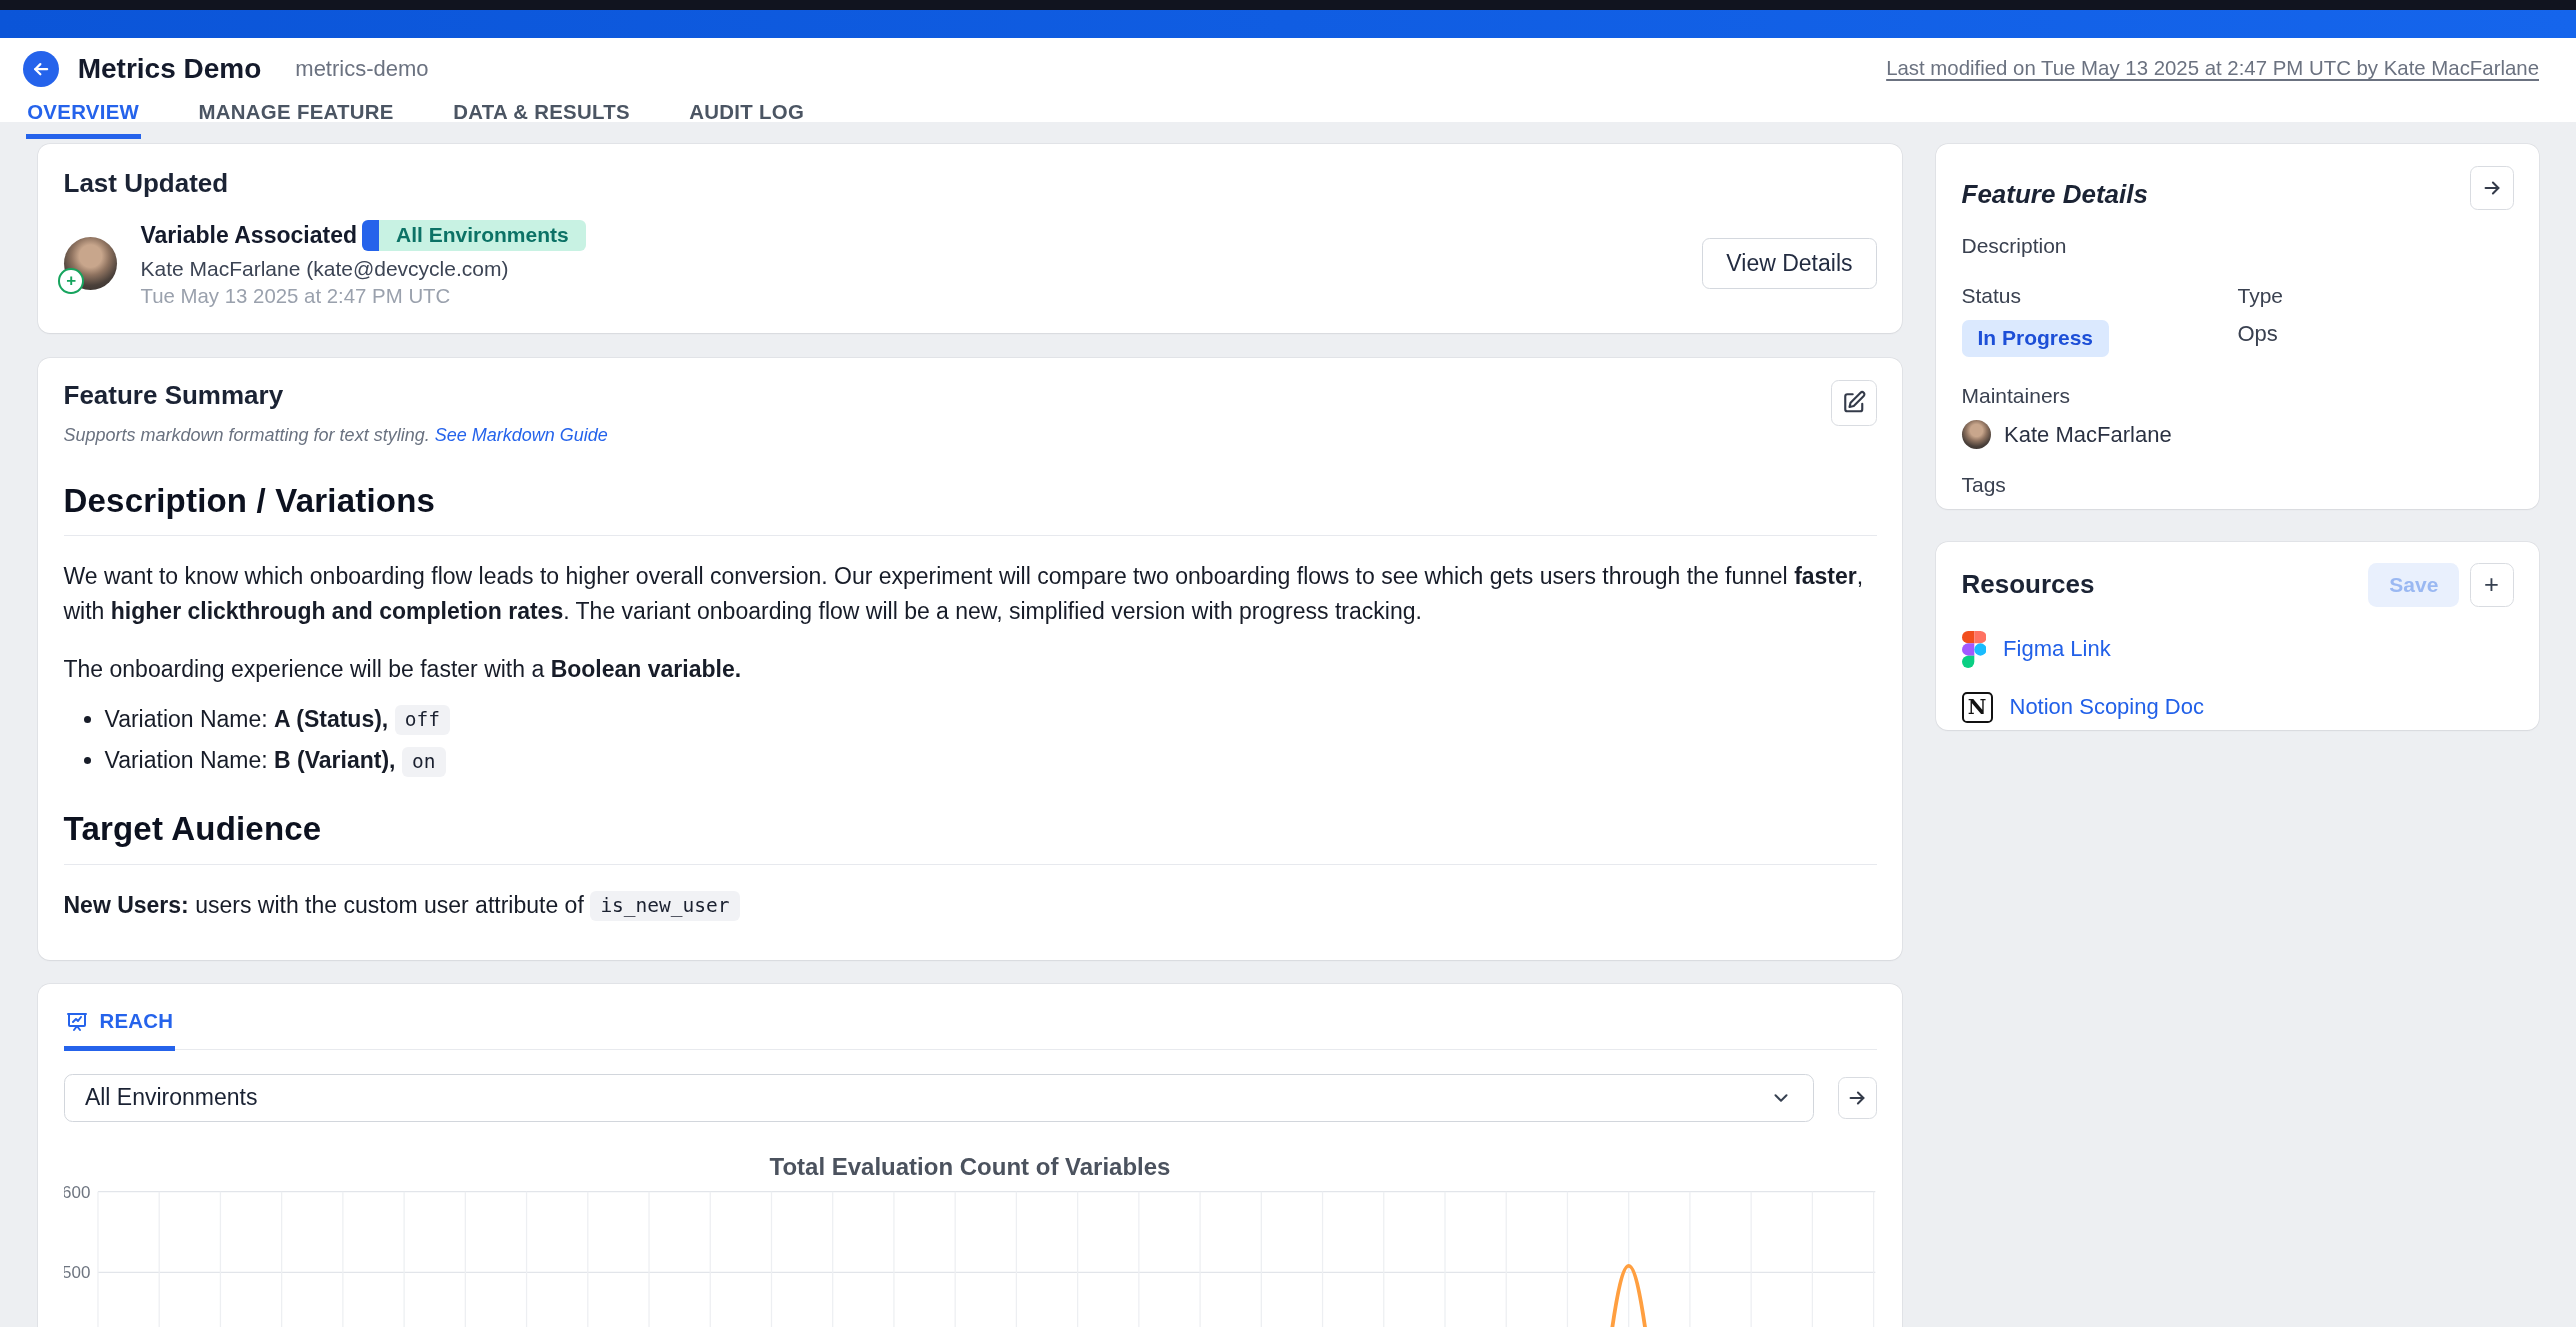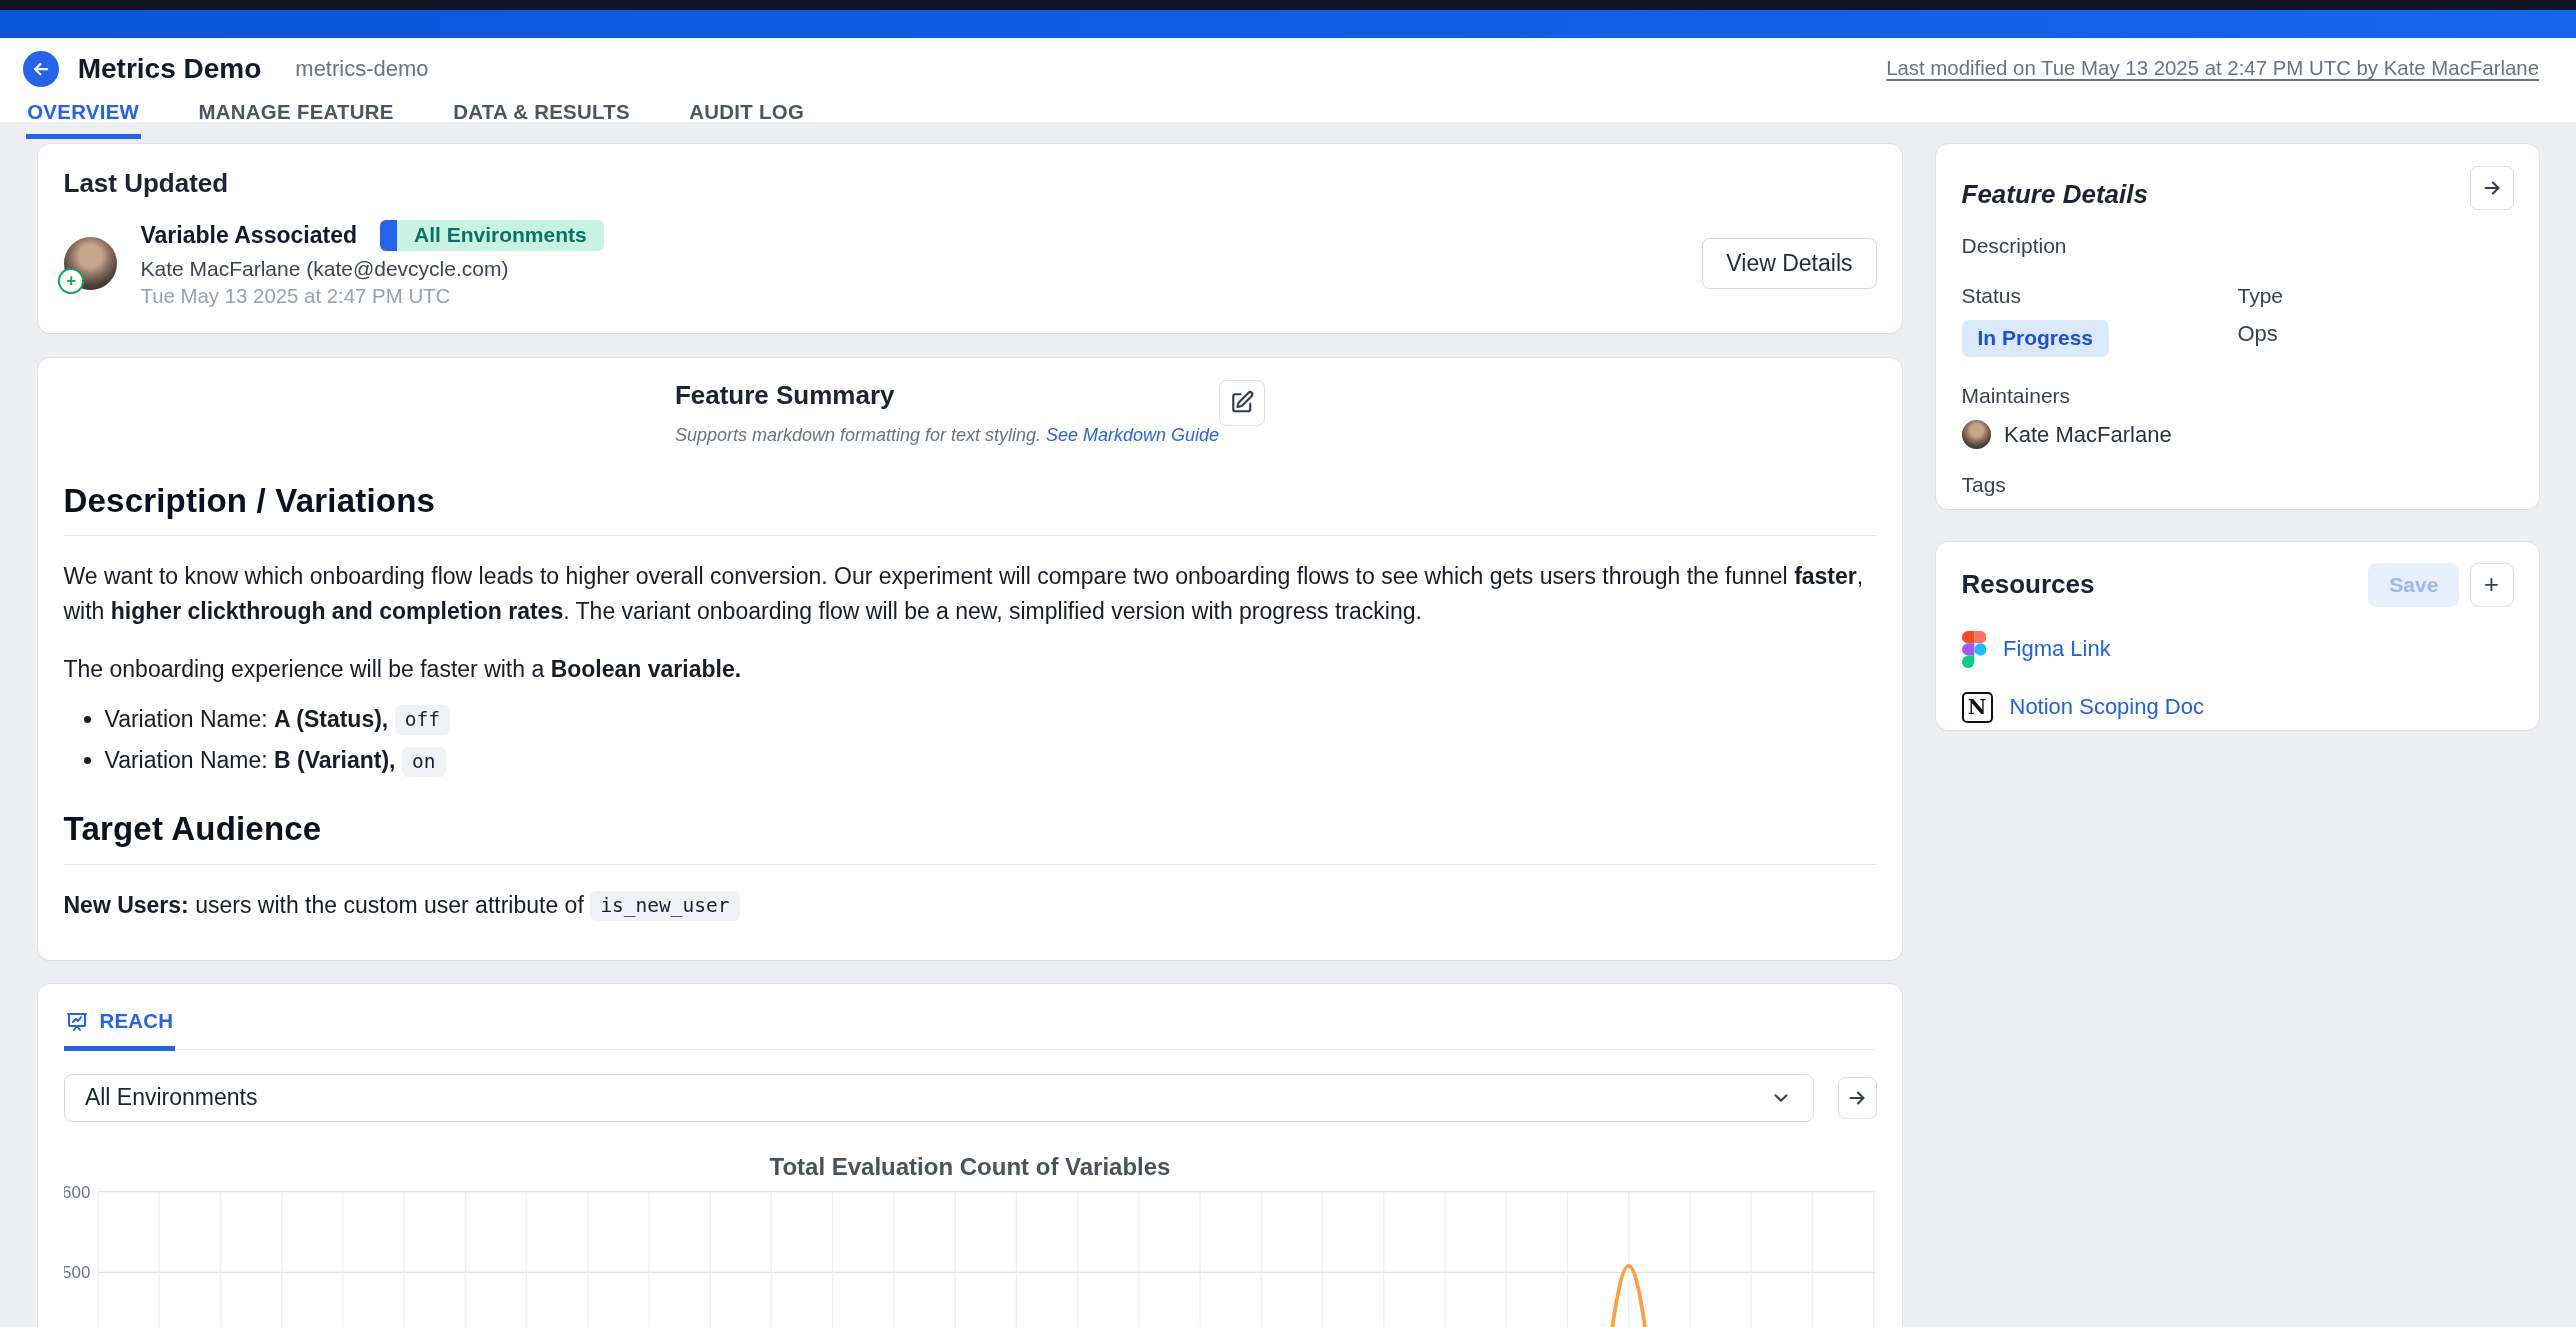--- a/index.html
+++ b/index.html
@@ -34,33 +34,33 @@
   
   .card-last-updated { padding:24px 25.5px 25.5px; }
   .lu-row { display:flex; align-items:center; margin-top:20.4px; }
   .avatar { position:relative; width:53px; height:53px; flex:0 0 auto; }
   .avatar-img { width:53px; height:53px; border-radius:50%;
     background:radial-gradient(circle at 50% 36%, #c8a68c 0 26%, #8f7360 44%, #4a403a 68%, #2e2a29 100%); }
   .avatar-badge { position:absolute; left:-5.1px; bottom:-3.4px; width:25.5px; height:25.5px; border-radius:50%;
     background:#fff; border:2.5px solid #17a45e; color:#17a45e; display:flex; align-items:center; justify-content:center;
     font-size:17px; font-weight:700; line-height:1; }
   .lu-info { margin-left:24px; }
-  .lu-line1 { display:flex; align-items:center; gap:23px; }
+  .lu-line1 { display:flex; align-items:center; gap:5px; }
   .lu-event { font-size:23px; font-weight:700; color:#141a2b; }
   .env-badge { display:flex; align-items:stretch; height:31px; border-radius:6px; overflow:hidden; }
   .env-badge-accent { width:17px; background:#2563eb; }
   .env-badge-text { background:#c8f2e3; color:#0c7266; font-size:21px; font-weight:600; display:flex; align-items:center; padding:0 17px; }
   .lu-user { font-size:21px; color:#3c4454; margin-top:6px; }
   .lu-time { font-size:20.4px; color:#9aa1ad; margin-top:4.2px; }
   .btn-outline { margin-left:auto; background:#fff; border:1.7px solid #d4d8de; border-radius:7.6px;
     font-size:23px; font-weight:500; color:#232c41; padding:11px 23px; cursor:pointer; font-family:inherit; }
 
   
   .card-summary { padding:22px 25.5px 36px; }
-  .fs-head { display:flex; justify-content:center; align-items:flex-start; }
+  .fs-head { display:flex; justify-content:space-between; align-items:flex-start; }
   .icon-btn { background:#fff; border:1.7px solid #d9dce1; border-radius:7.6px; width:46px; height:46px;
     display:flex; align-items:center; justify-content:center; cursor:pointer; color:#343b4a; }
   .fs-note { font-size:18px; font-style:italic; color:#6a7280; margin-top:14px; }
   .fs-note a { color:#2563eb; text-decoration:none; cursor:pointer; }
   .md-h1 { font-size:33px; font-weight:800; color:#0c111f; margin-top:36px; letter-spacing:0.2px; }
   .md-hr { border:none; border-top:1.7px solid #e7e9ee; margin-top:15.3px; }
   .md-p { font-size:23px; line-height:35px; color:#171c28; margin-top:23px; }
   .md-ul { margin-top:18.7px; padding-left:41px; }
   .md-ul li { font-size:23px; color:#171c28; margin-top:14.4px; }
   code, .code { font-family:"DejaVu Sans Mono", monospace; font-size:19.5px; background:#f1f2f5;

